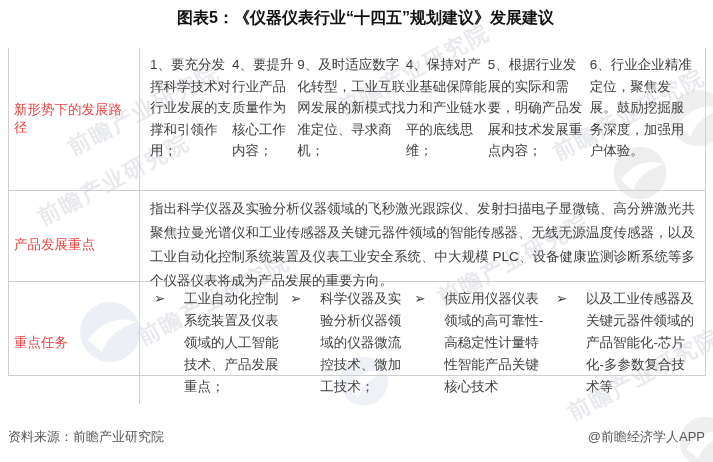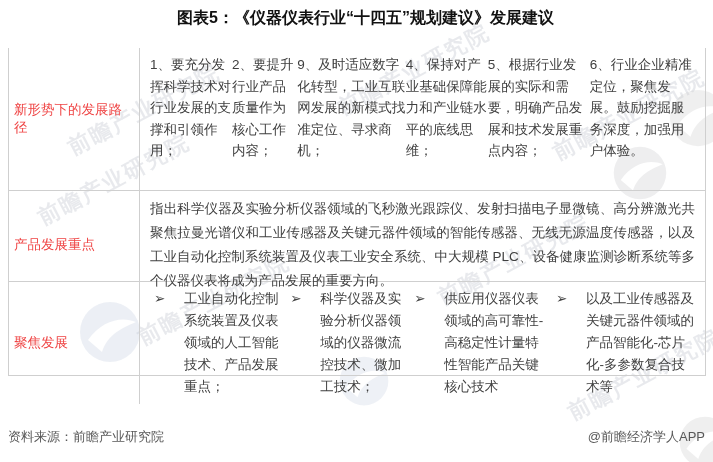--- a/index.html
+++ b/index.html
@@ -129,37 +129,37 @@
 
   <div class="title">图表5：《仪器仪表行业“十四五”规划建议》发展建议</div>
 
   <div class="table">
 
 
     <div class="tr row row-1">
       <div class="task-cell">新形势下的发展路径</div>
       <div class="content-cell">
         <div class="line">1、要充分发挥科学技术对行业发展的支撑和引领作用；</div>
-        <div class="line">2、要提升行业产品质量作为核心工作内容；</div>
+        <div class="line">4、要提升行业产品质量作为核心工作内容；</div>
         <div class="line">9、及时适应数字化转型，工业互联网发展的新模式找准定位、寻求商机；</div>
         <div class="line">4、保持对产业基础保障能力和产业链水平的底线思维；</div>
         <div class="line">5、根据行业发展的实际和需要，明确产品发展和技术发展重点内容；</div>
         <div class="line">6、行业企业精准定位，聚焦发展。鼓励挖掘服务深度，加强用户体验。</div>
       </div>
     </div>
 
     <div class="tr row row-2">
       <div class="task-cell">产品发展重点</div>
       <div class="content-cell">
         <div class="para">指出科学仪器及实验分析仪器领域的飞秒激光跟踪仪、发射扫描电子显微镜、高分辨激光共聚焦拉曼光谱仪和工业传感器及关键元器件领域的智能传感器、无线无源温度传感器，以及工业自动化控制系统装置及仪表工业安全系统、中大规模 PLC、设备健康监测诊断系统等多个仪器仪表将成为产品发展的重要方向。</div>
       </div>
     </div>
 
     <div class="tr row row-3">
-      <div class="task-cell">聚焦发展</div>
+      <div class="task-cell">重点任务</div>
       <div class="content-cell">
         <div class="bullet-line">
           <span class="bullet-glyph">➢</span>
           <span>工业自动化控制系统装置及仪表领域的人工智能技术、产品发展重点；</span>
         </div>
         <div class="bullet-line">
           <span class="bullet-glyph">➢</span>
           <span>科学仪器及实验分析仪器领域的仪器微流控技术、微加工技术；</span>
         </div>
         <div class="bullet-line">

